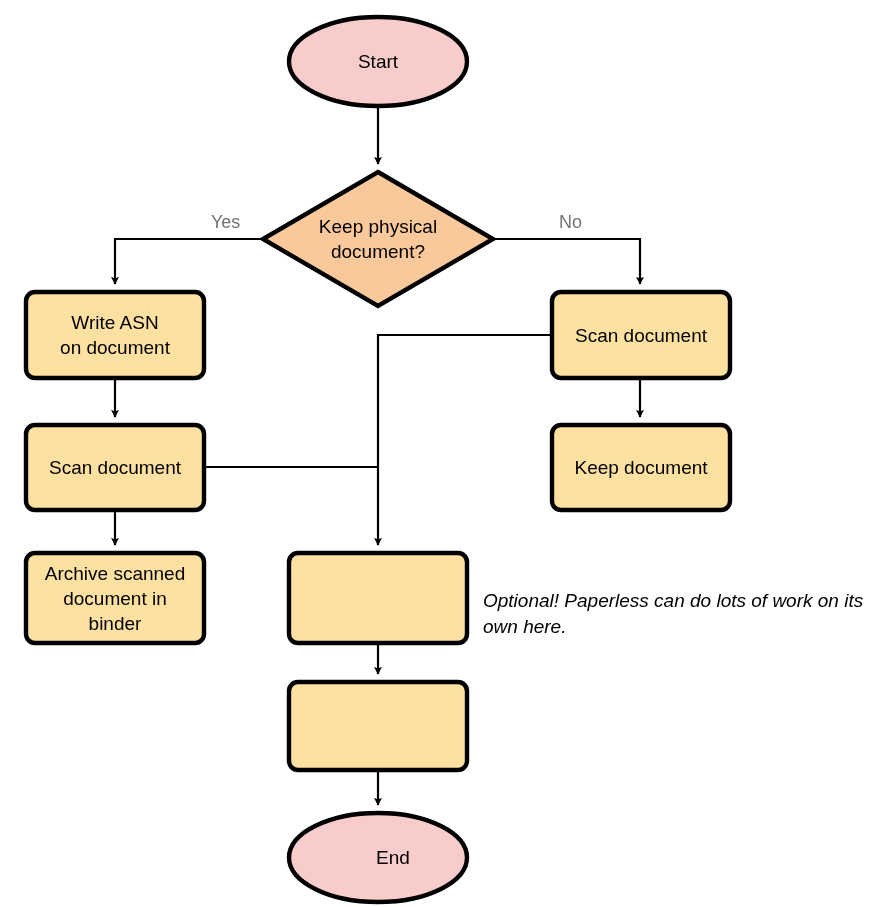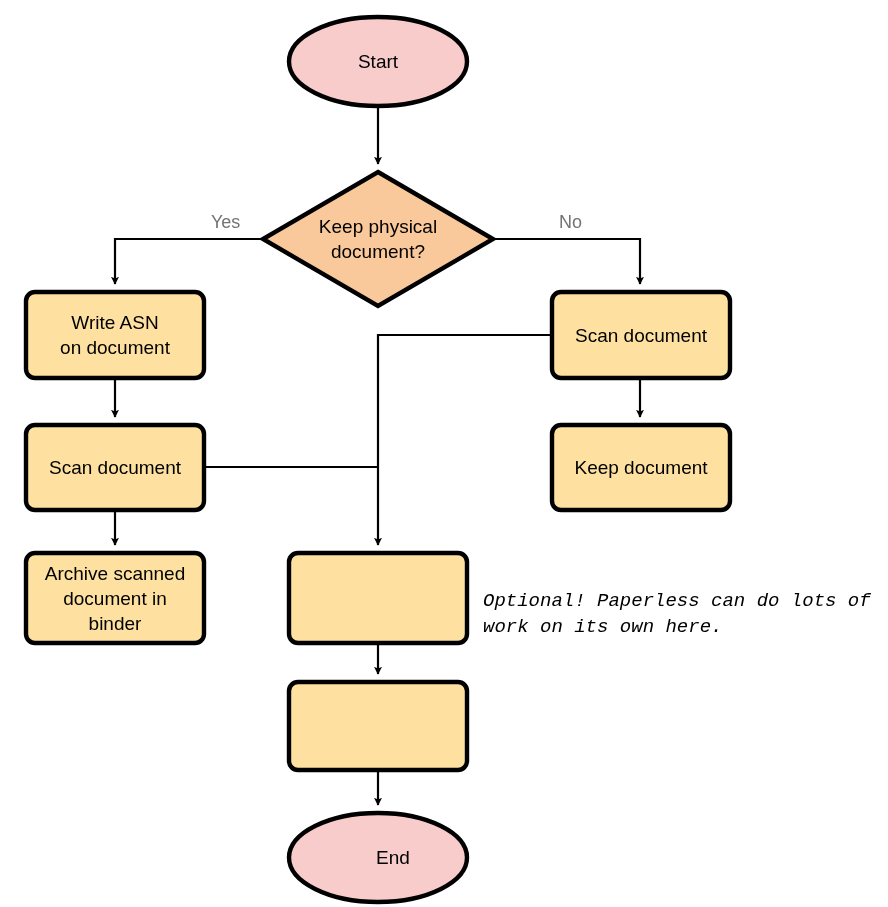--- a/index.html
+++ b/index.html
@@ -43,21 +43,21 @@
     position: absolute;
     color: #737373;
     font-family: "Liberation Sans", sans-serif;
     font-size: 18px;
     line-height: 22px;
     white-space: nowrap;
   }
   .note-text {
     position: absolute;
     color: #000000;
-    font-family: Liberation Mono, monospace;
+    font-family: Liberation Sans, sans-serif;
     font-style: italic;
     font-size: 19px;
     line-height: 26px;
   }
 </style>
 </head>
 <body>
 
 <div id="flowchart-root">
 

